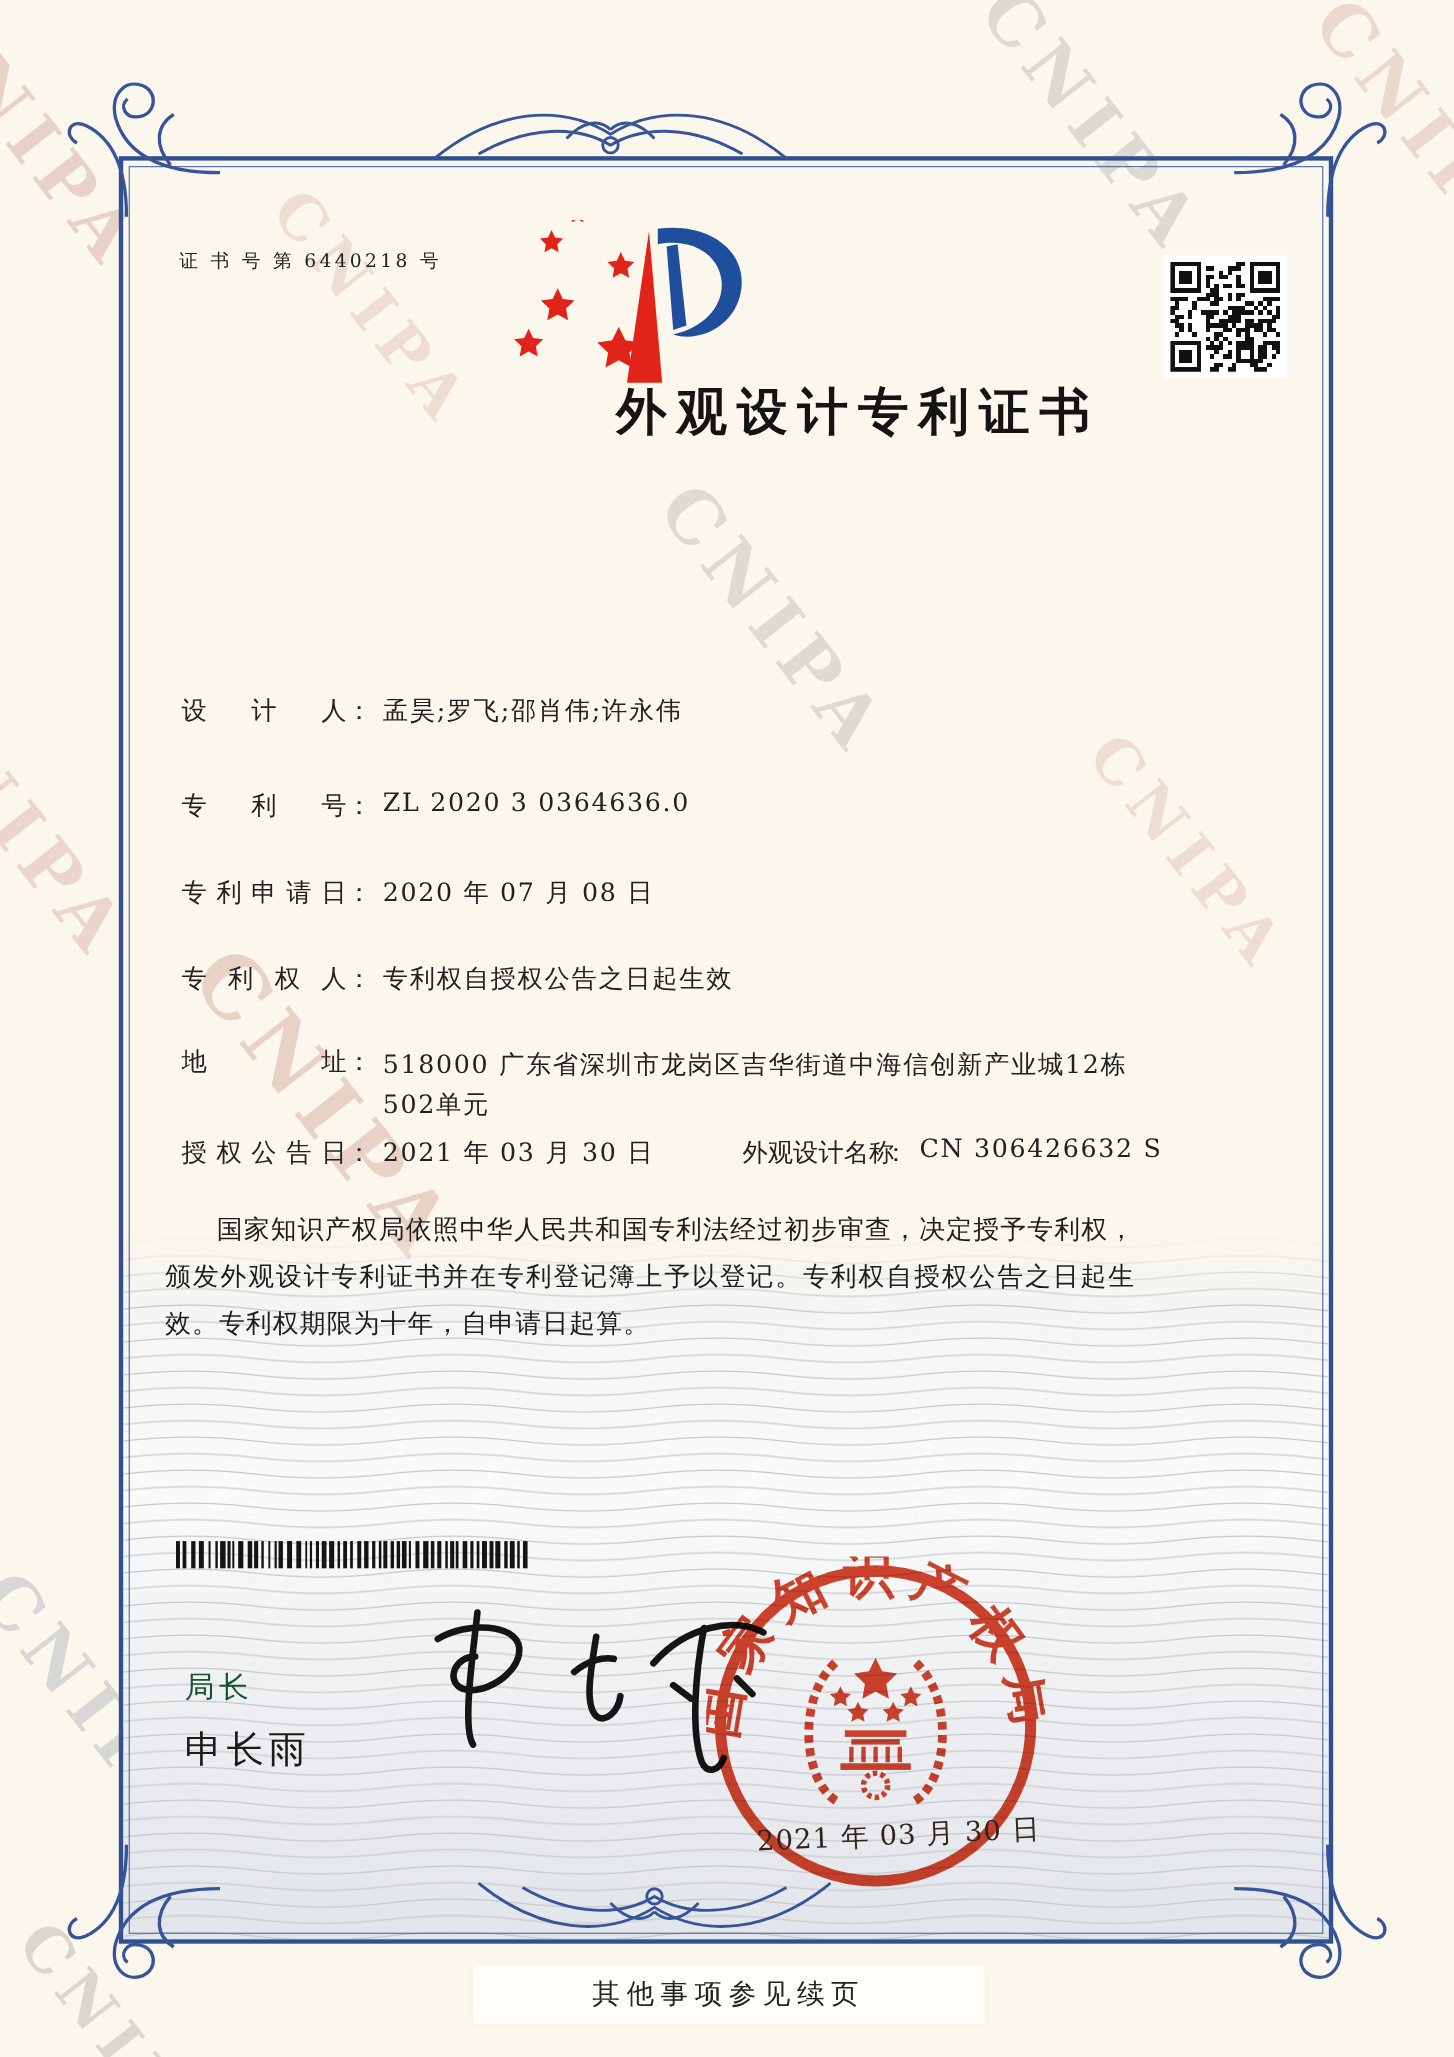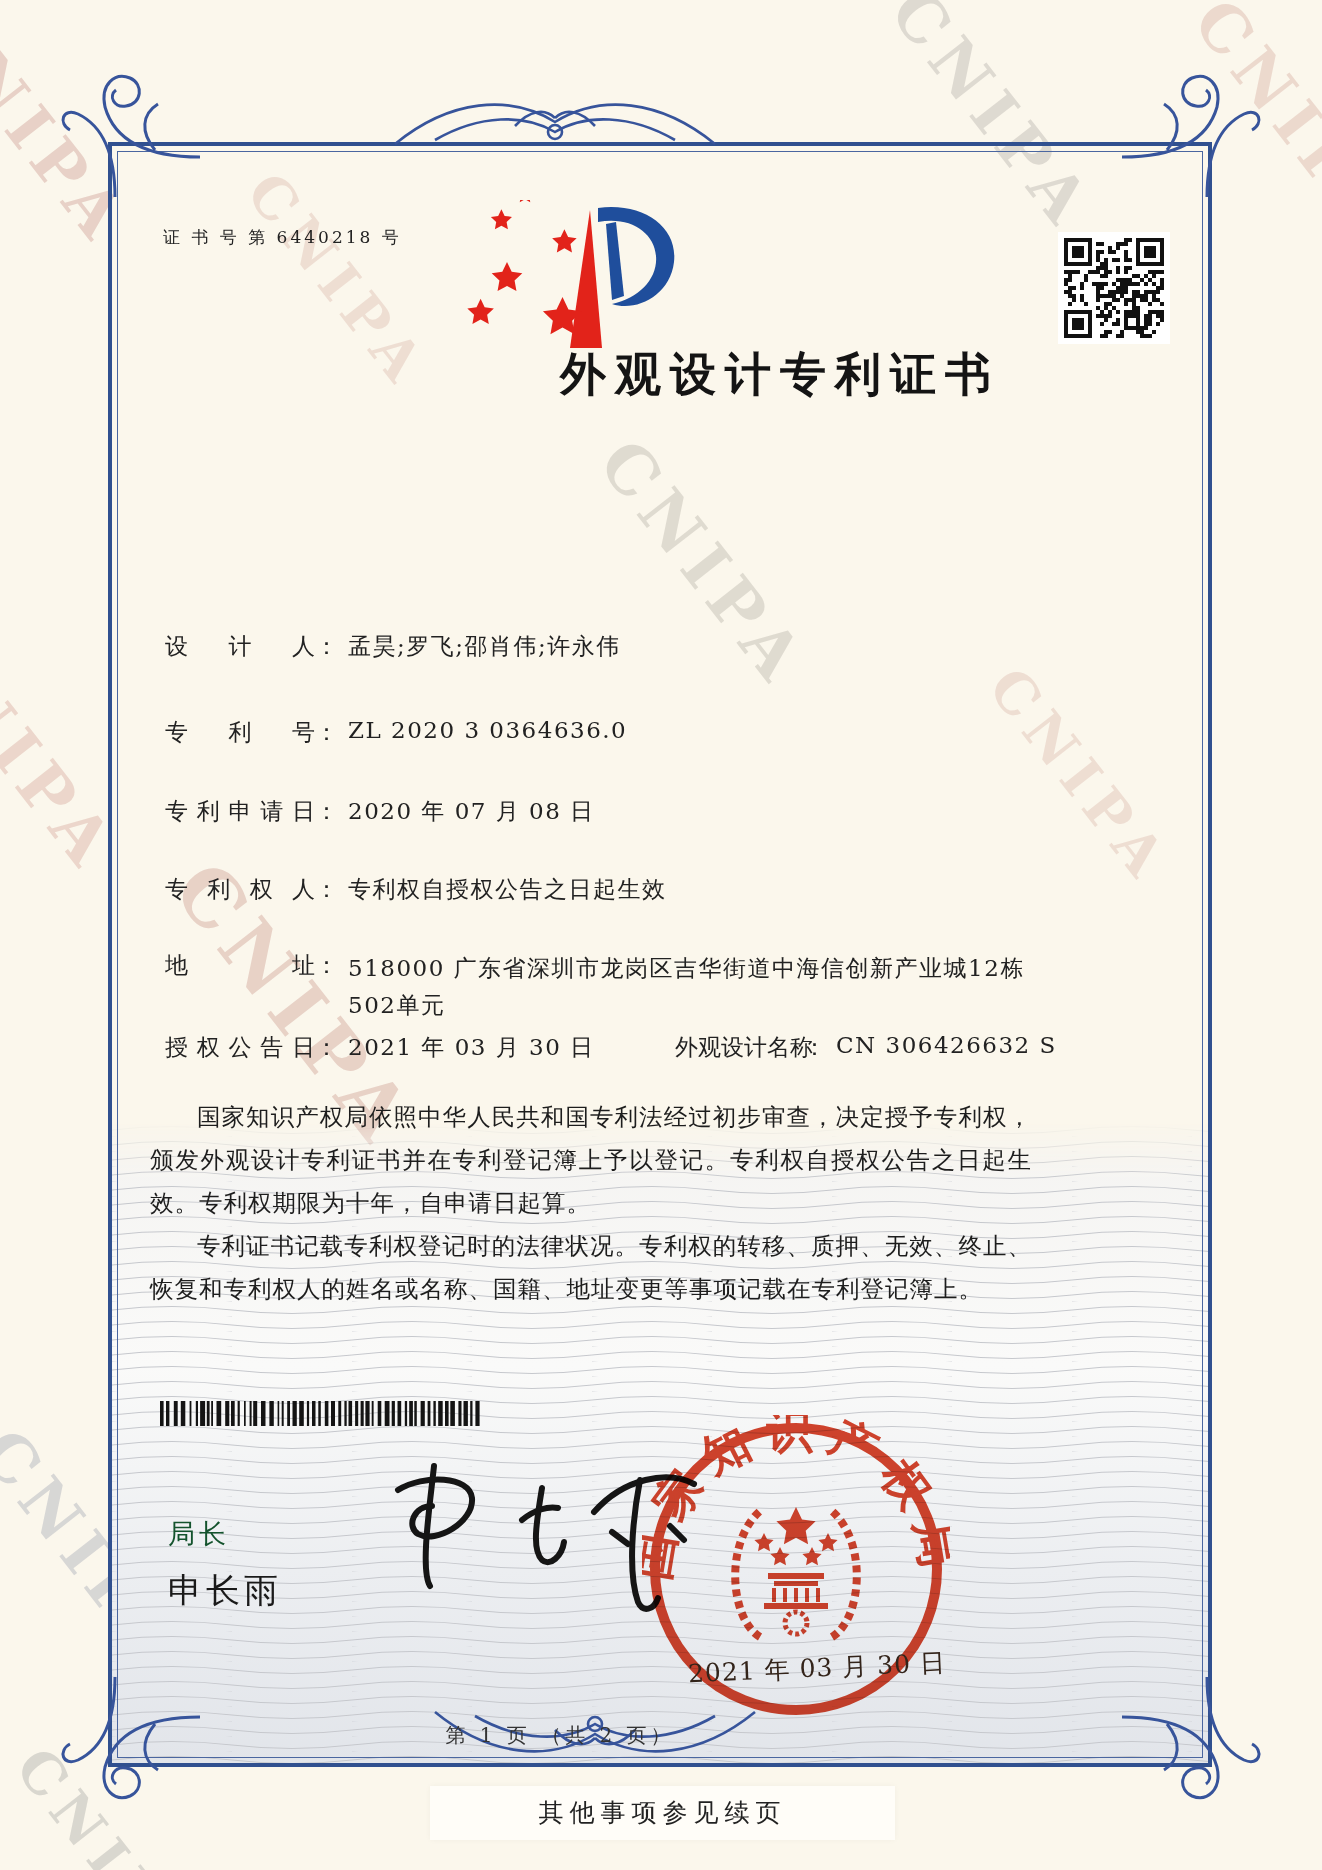--- a/index.html
+++ b/index.html
@@ -406,21 +406,20 @@
     <span>
       <span class="flabel">授权公告日</span><span class="fcolon">：</span><span class="fvalue">2021 年 03 月 30 日</span>
     </span>
     <span class="grant2">
       <span class="glabel">外观设计名称</span><span class="fcolon">：</span><span class="fvalue">CN 306426632 S</span>
     </span>
   </div>
 
   <div id="body-text">
     <p>国家知识产权局依照中华人民共和国专利法经过初步审查，决定授予专利权，颁发外观设计专利证书并在专利登记簿上予以登记。专利权自授权公告之日起生效。专利权期限为十年，自申请日起算。</p>
-    <p>专利证书记载专利权登记时的法律状况。专利权的转移、质押、无效、终止、恢复和专利权人的姓名或名称、国籍、地址变更等事项记载在专利登记簿上。</p>
   </div>
 
   <div id="barcode">
     <svg id="barcode-svg" viewBox="0 0 324 25" preserveAspectRatio="none">
         <rect x="0.0" y="0" width="3.6" height="25" fill="#141414"></rect>
         <rect x="6.0" y="0" width="3.4" height="25" fill="#141414"></rect>
         <rect x="13.8" y="0" width="3.9" height="25" fill="#141414"></rect>
         <rect x="20.8" y="0" width="4.5" height="25" fill="#141414"></rect>
         <rect x="29.6" y="0" width="1.8" height="25" fill="#141414"></rect>
         <rect x="35.8" y="0" width="2.2" height="25" fill="#141414"></rect>
@@ -511,16 +510,15 @@
         <rect x="152" y="173" width="4" height="14"></rect>
         <rect x="163" y="173" width="4" height="14"></rect>
         <rect x="174" y="173" width="4" height="14"></rect>
         <rect x="122" y="188" width="64" height="6"></rect>
         <circle cx="154" cy="208" r="11" fill="none" stroke="#d43a21" stroke-width="5" stroke-dasharray="4 3"></circle>
       </g>
     </g>
   </svg>
   <div id="seal-date">2021 年 03 月 30 日</div>
 
-  <div id="page-info">第 1 页 （共 2 页）</div>
   <div id="continuation">其他事项参见续页</div>
 
 </div>
 
 </body></html>

